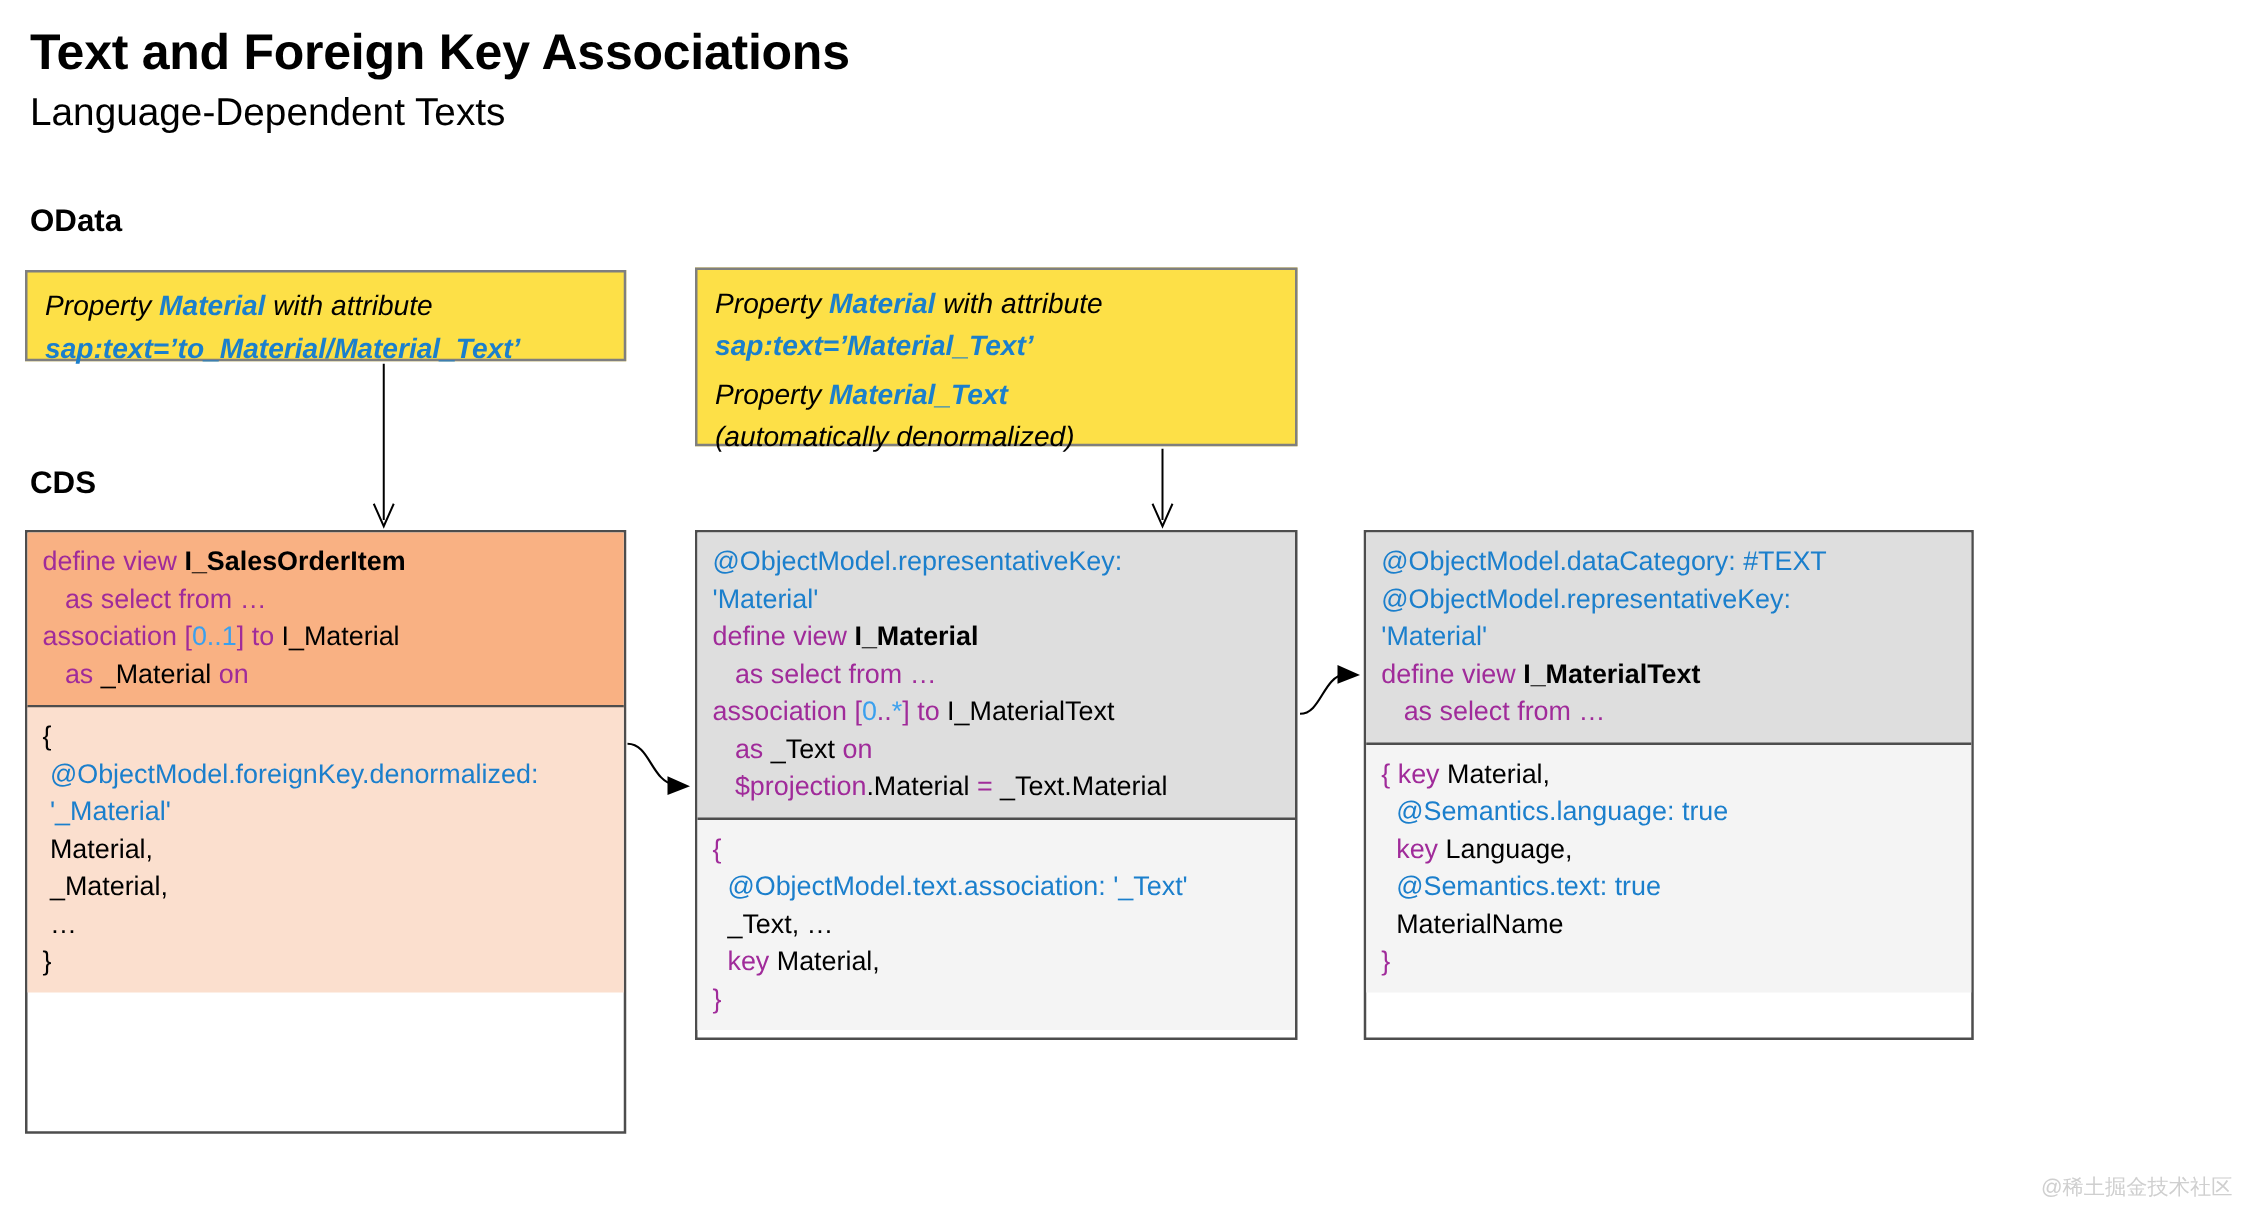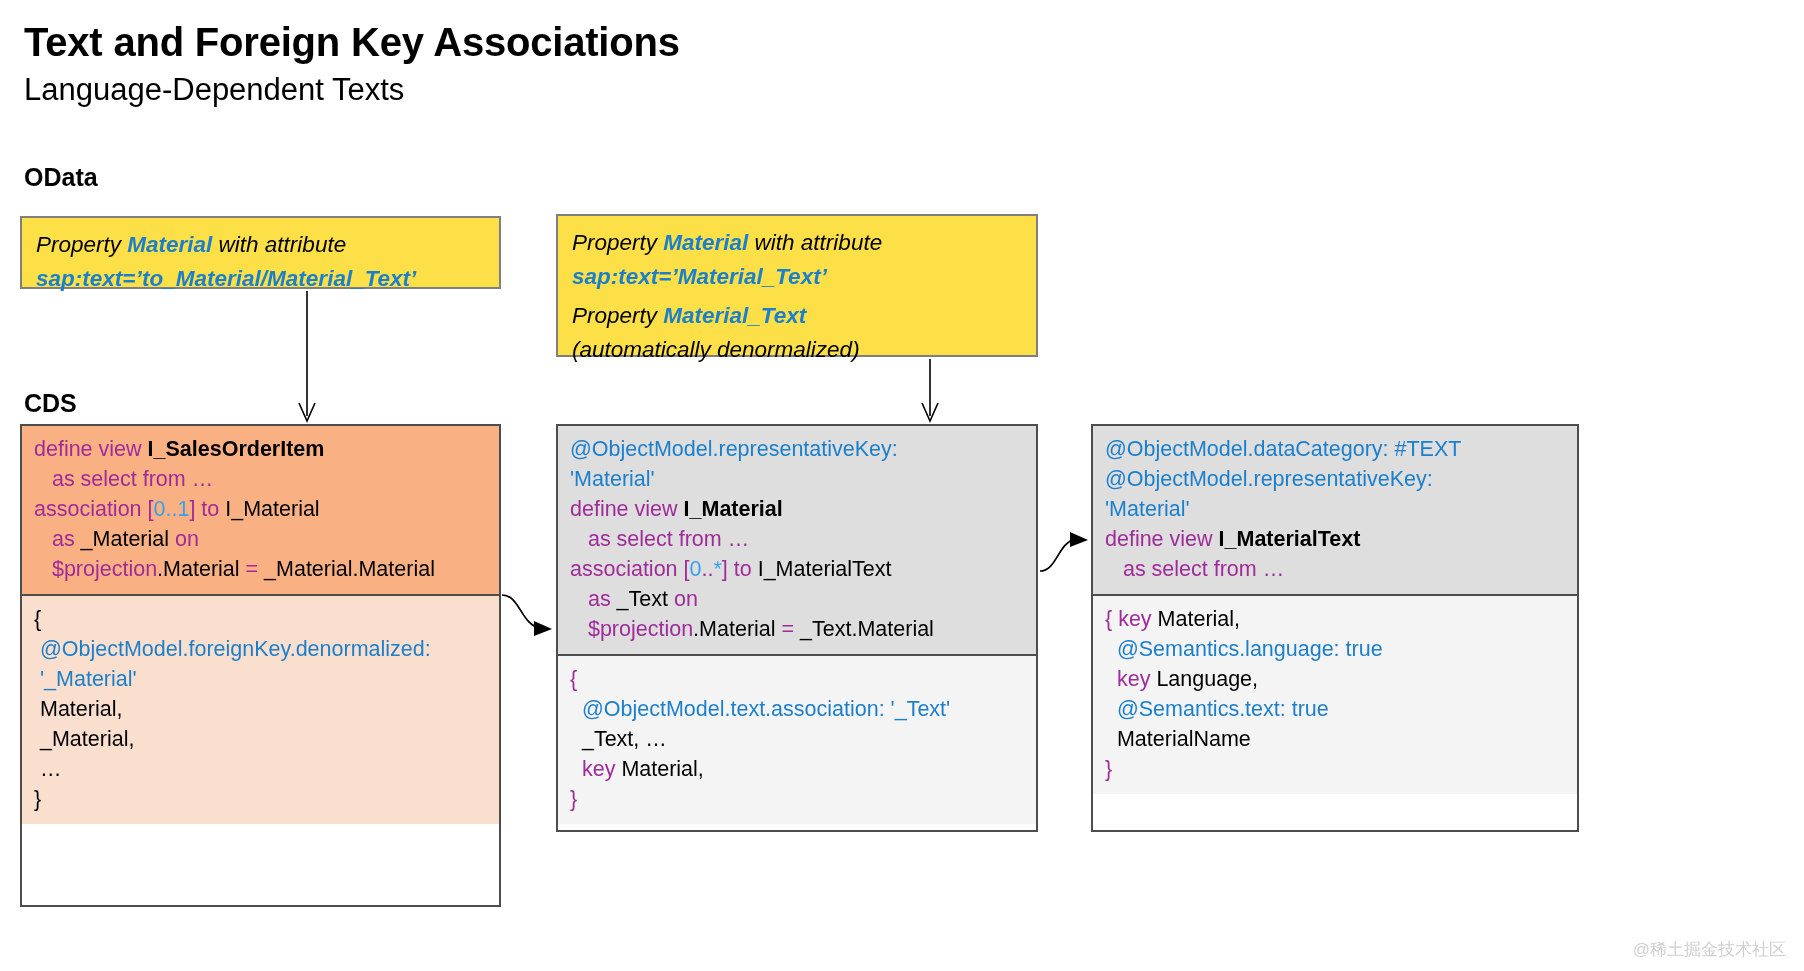--- a/index.html
+++ b/index.html
@@ -34,21 +34,21 @@
     font-weight: normal;
     white-space: nowrap;
   }
   .section-label {
     position: absolute;
     font-size: 25px;
     font-weight: bold;
     white-space: nowrap;
   }
   #section-odata { left: 24px; top: 163px; }
-  #section-cds   { left: 24px; top: 389px; }
+  #section-cds   { left: 24px; top: 372px; }
 
   
   .box {
     position: absolute;
     box-sizing: border-box;
     border: 2px solid #7f7f7f;
   }
   .odata-box {
     background: #fde047;
     padding: 10px 14px 12px 14px;
@@ -137,21 +137,20 @@
     <span class="plain">(automatically denormalized)</span>
   </div>
 </div>
 
 <div class="box cds-box" id="cds-box-1" style="left:20px; top:424px; width:481px; height:483px; border-color:#4d4d4d;">
   <div class="cds-head">
     <div class="code"><span class="kw">define view </span><span class="idb">I_SalesOrderItem</span></div>
     <div class="code">   <span class="kw">as select from …</span></div>
     <div class="code"><span class="kw">association [</span><span class="num">0..1</span><span class="kw">] to </span><span class="id">I_Material</span></div>
     <div class="code">   <span class="kw">as </span><span class="id">_Material </span><span class="kw">on</span></div>
-    <div class="code">   <span class="kw">$projection</span><span class="id">.Material </span><span class="kw">= </span><span class="id">_Material.Material</span></div>
   </div>
   <div class="cds-body">
     <div class="code"><span class="id">{</span></div>
     <div class="code"> <span class="ann">@ObjectModel.foreignKey.denormalized:</span></div>
     <div class="code"> <span class="ann">'_Material'</span></div>
     <div class="code"> <span class="id">Material,</span></div>
     <div class="code"> <span class="id">_Material,</span></div>
     <div class="code"> <span class="id">…</span></div>
     <div class="code"><span class="id">}</span></div>
   </div>

